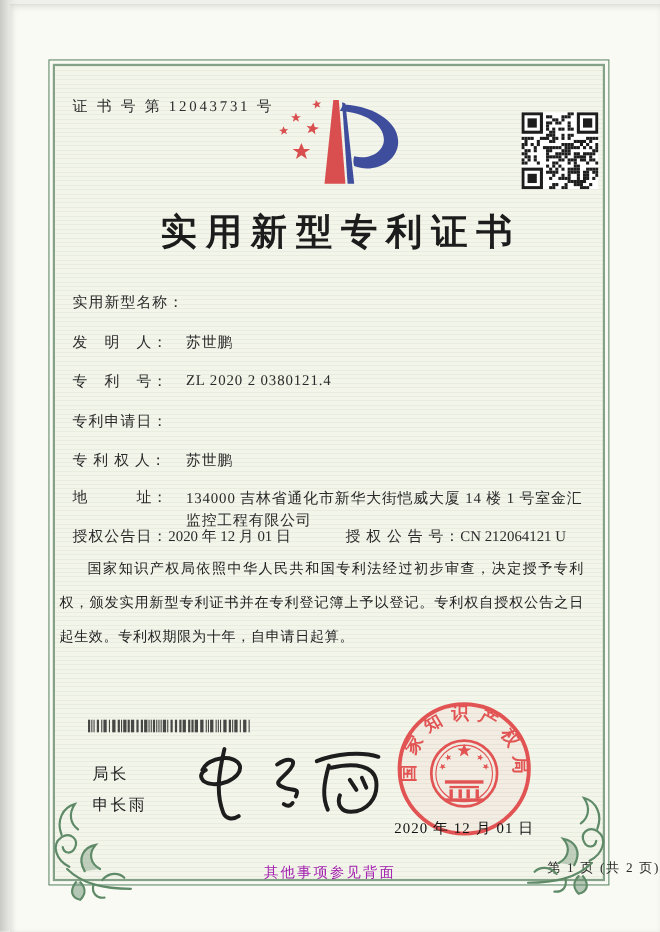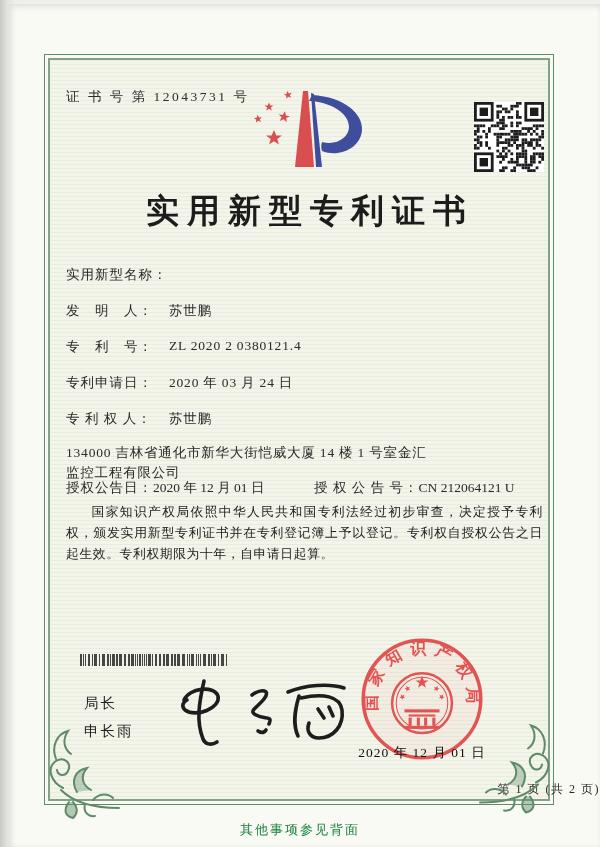--- a/index.html
+++ b/index.html
@@ -28,30 +28,30 @@
   .abs { position:absolute; }
   .cert-number { left:66px; top:88px; font-size:13.5px; letter-spacing:2.5px; color:#2d2d2d; }
   .title { left:0; top:189px; width:600px; text-align:center; font-size:33px;
            font-weight:600; letter-spacing:8px; color:#1c1c1c;padding-left:20px; }
   .field-row { left:66px; width:480px; display:flex; font-size:13.5px; color:#2a2a2a; }
   .field-label { flex:0 0 103px; letter-spacing:1px; white-space:nowrap; }
   .field-value { letter-spacing:0.8px; }
   .addr-value { width:374px; line-height:20px; }
   .grant-row { left:66px; top:479px; width:490px; font-size:13.5px; color:#2a2a2a; }
   .grant-no-group { position:absolute; left:248px; top:0; white-space:nowrap; }
-  .paras { left:66px; top:502px; width:477px; font-size:12.8px; line-height:21px;
+  .paras { left:54px; top:502px; width:477px; font-size:12.8px; line-height:31px;
            color:#222; text-align:justify; letter-spacing:0.6px; }
   .paras p { text-indent:2em; }
   .commissioner { left:84px; font-size:14.5px; letter-spacing:2px; color:#222; font-weight:500; }
   .seal-date { left:356px; top:744px; width:132px; text-align:center; font-size:13.5px;
                letter-spacing:1px; color:#111; z-index:6; }
   .footer-page { left:0; top:781px; width:600px; text-align:right; font-size:12px;
                  letter-spacing:1.5px; color:#2a2a2a; }
-  .back-note { left:0; top:821px; width:600px; text-align:center; font-size:13px;
-               letter-spacing:2px; color:#15803d; }
+  .back-note { left:0; top:784px; width:600px; text-align:center; font-size:13px;
+               letter-spacing:2px; color:#a21caf; }
   svg { display:block; }
   .z5 { z-index:5; } .z6 { z-index:6; } .z7 { z-index:7; }
 </style>
 </head>
 <body>
 
 <div class="paper"></div>
 
 <div class="frame-outer abs">
   <div class="frame-inner"></div>
@@ -303,27 +303,27 @@
 <div class="abs field-row" style="top:302px;">
   <span class="field-label">发　明　人：</span>
   <span class="field-value">苏世鹏</span>
 </div>
 <div class="abs field-row" style="top:338px;">
   <span class="field-label">专　利　号：</span>
   <span class="field-value">ZL 2020 2 0380121.4</span>
 </div>
 <div class="abs field-row" style="top:374px;">
   <span class="field-label">专利申请日：</span>
-  <span class="field-value">2020 年 03 月 24 日</span>
 </div>
 <div class="abs field-row" style="top:410px;">
   <span class="field-label">专 利 权 人：</span>
   <span class="field-value">苏世鹏</span>
 </div>
 <div class="abs field-row" style="top:443px;">
+  <span class="field-label">地　　　址：</span>
   <span class="field-value addr-value">134000  吉林省通化市新华大街恺威大厦 14 楼 1 号室金汇监控工程有限公司</span>
 </div>
 
 <div class="abs grant-row">
   <span style="letter-spacing:1px;">授权公告日：</span><span>2020 年 12 月 01 日</span>
   <span class="grant-no-group">
     <span style="letter-spacing:1px;">授 权 公 告 号：</span><span>CN 212064121 U</span>
   </span>
 </div>
 

